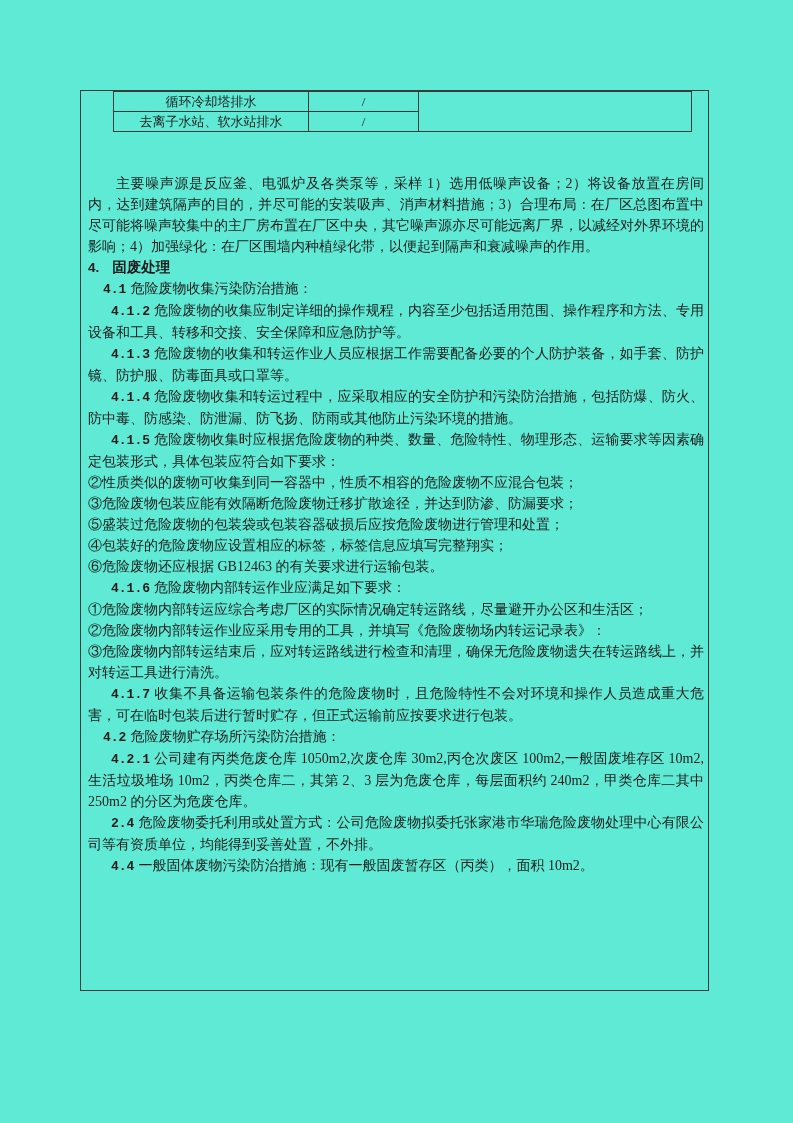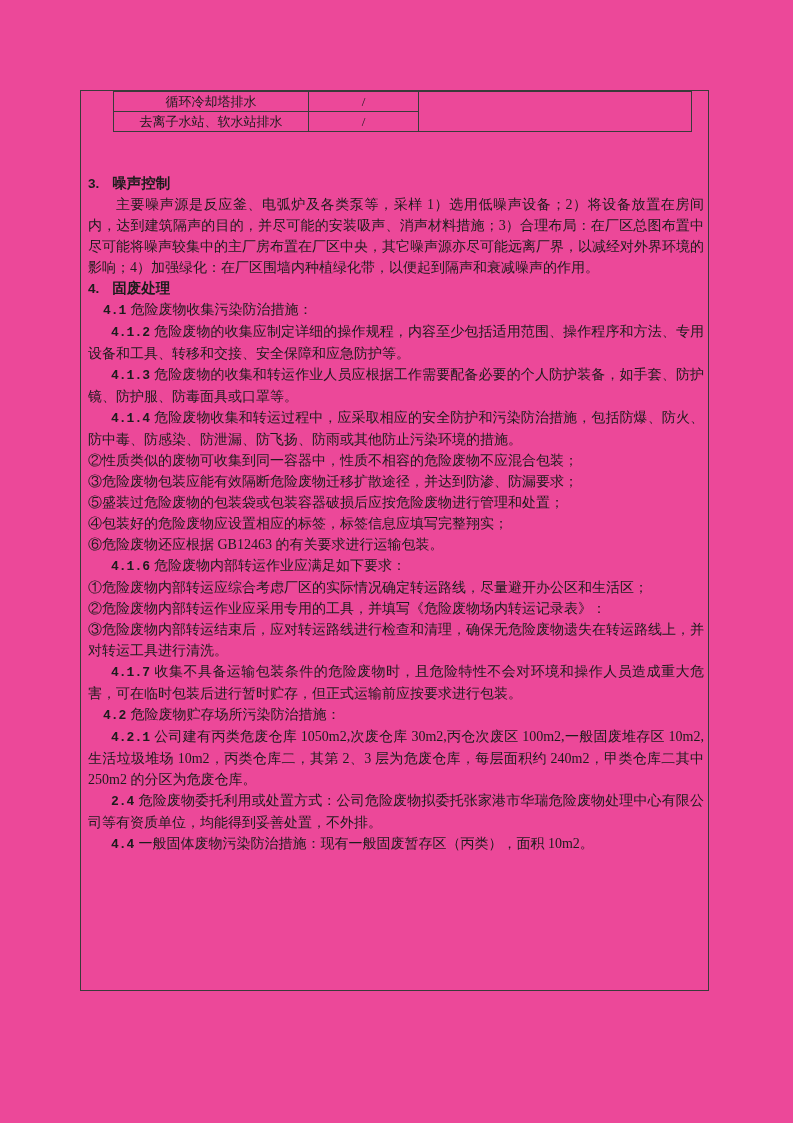--- a/index.html
+++ b/index.html
@@ -4,21 +4,21 @@
 <style>
   html,body{margin:0;padding:0;}
   body{
     width:793px;height:1123px;
     background:#ffffff;
     font-family:"Liberation Serif","DejaVu Serif",serif;
     color:#1c1c1c;
     position:relative;
     -webkit-font-smoothing:antialiased;
   }
-  .page{position:absolute;left:0;top:0;width:793px;height:1123px;background:#ec4899;}
+  .page{position:absolute;left:0;top:0;width:793px;height:1123px;background:#5eead4;}
   
   .outer-cell{
     position:absolute;
     left:80px;top:90px;
     width:629px;height:901px;
     border-left:1.5px solid #3a3a3a;
     border-right:1.5px solid #3a3a3a;
     border-top:1.5px solid #3a3a3a;
     border-bottom:1.5px solid #3a3a3a;
     box-sizing:border-box;
@@ -81,34 +81,32 @@
           <td class="col-note" rowspan="2"></td>
         </tr>
         <tr>
           <td class="col-label">去离子水站、软水站排水</td>
           <td class="col-value">/</td>
         </tr>
       </tbody>
     </table>
 
     <div class="content">
-      <p class="heading">
-        <span class="hnum">3.</span><span>噪声控制</span>
-      </p>
       <p class="indbody">主要噪声源是反应釜、电弧炉及各类泵等，采样 1）选用低噪声设备；2）将设备放置在房间内，达到建筑隔声的目的，并尽可能的安装吸声、消声材料措施；3）合理布局：在厂区总图布置中尽可能将噪声较集中的主厂房布置在厂区中央，其它噪声源亦尽可能远离厂界，以减经对外界环境的影响；4）加强绿化：在厂区围墙内种植绿化带，以便起到隔声和衰减噪声的作用。</p>
 
       <p class="heading">
         <span class="hnum">4.</span><span>固废处理</span>
       </p>
 
       <div id="solid-paragraphs">
           <p class="ind1"><span class="pnum">4.1</span>危险废物收集污染防治措施：</p>
           <p class="ind2"><span class="pnum">4.1.2</span>危险废物的收集应制定详细的操作规程，内容至少包括适用范围、操作程序和方法、专用设备和工具、转移和交接、安全保障和应急防护等。</p>
           <p class="ind2"><span class="pnum">4.1.3</span>危险废物的收集和转运作业人员应根据工作需要配备必要的个人防护装备，如手套、防护镜、防护服、防毒面具或口罩等。</p>
           <p class="ind2"><span class="pnum">4.1.4</span>危险废物收集和转运过程中，应采取相应的安全防护和污染防治措施，包括防爆、防火、防中毒、防感染、防泄漏、防飞扬、防雨或其他防止污染环境的措施。</p>
+          <p class="ind2"><span class="pnum">4.1.5</span>危险废物收集时应根据危险废物的种类、数量、危险特性、物理形态、运输要求等因素确定包装形式，具体包装应符合如下要求：</p>
           <p class="ind0">②性质类似的废物可收集到同一容器中，性质不相容的危险废物不应混合包装；</p>
           <p class="ind0">③危险废物包装应能有效隔断危险废物迁移扩散途径，并达到防渗、防漏要求；</p>
           <p class="ind0">⑤盛装过危险废物的包装袋或包装容器破损后应按危险废物进行管理和处置；</p>
           <p class="ind0">④包装好的危险废物应设置相应的标签，标签信息应填写完整翔实；</p>
           <p class="ind0">⑥危险废物还应根据 GB12463 的有关要求进行运输包装。</p>
           <p class="ind2"><span class="pnum">4.1.6</span>危险废物内部转运作业应满足如下要求：</p>
           <p class="ind0">①危险废物内部转运应综合考虑厂区的实际情况确定转运路线，尽量避开办公区和生活区；</p>
           <p class="ind0">②危险废物内部转运作业应采用专用的工具，并填写《危险废物场内转运记录表》：</p>
           <p class="ind0">③危险废物内部转运结束后，应对转运路线进行检查和清理，确保无危险废物遗失在转运路线上，并对转运工具进行清洗。</p>
           <p class="ind2"><span class="pnum">4.1.7</span>收集不具备运输包装条件的危险废物时，且危险特性不会对环境和操作人员造成重大危害，可在临时包装后进行暂时贮存，但正式运输前应按要求进行包装。</p>

